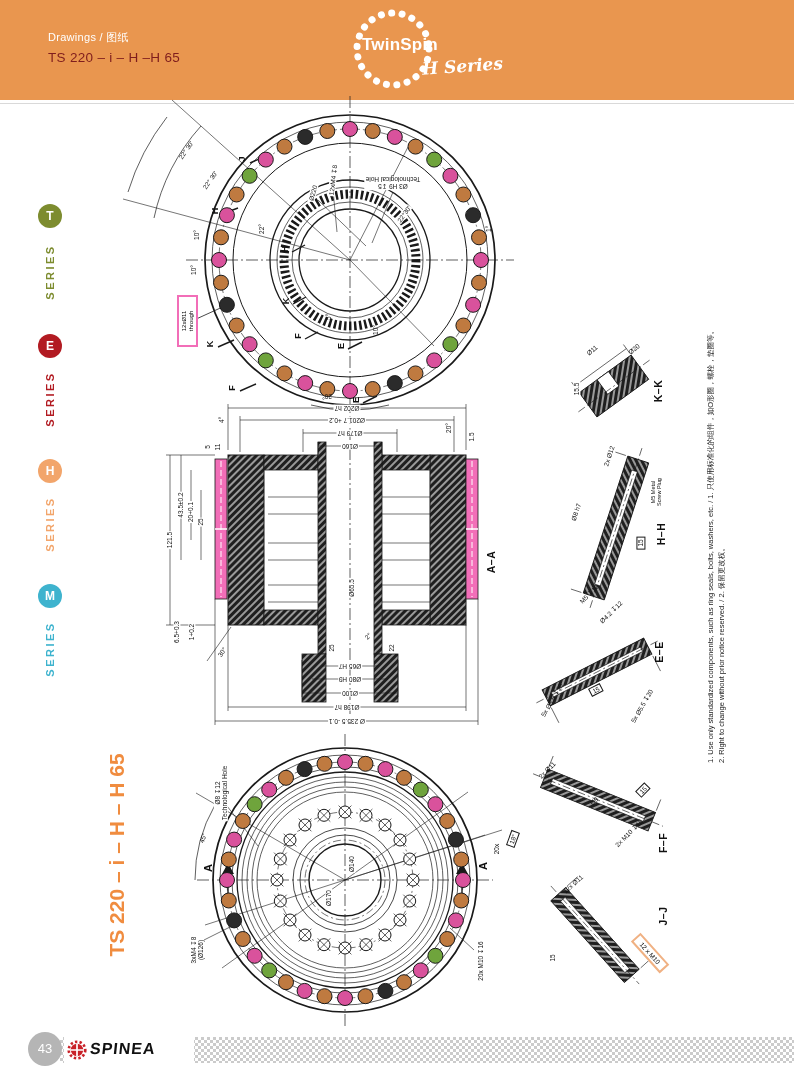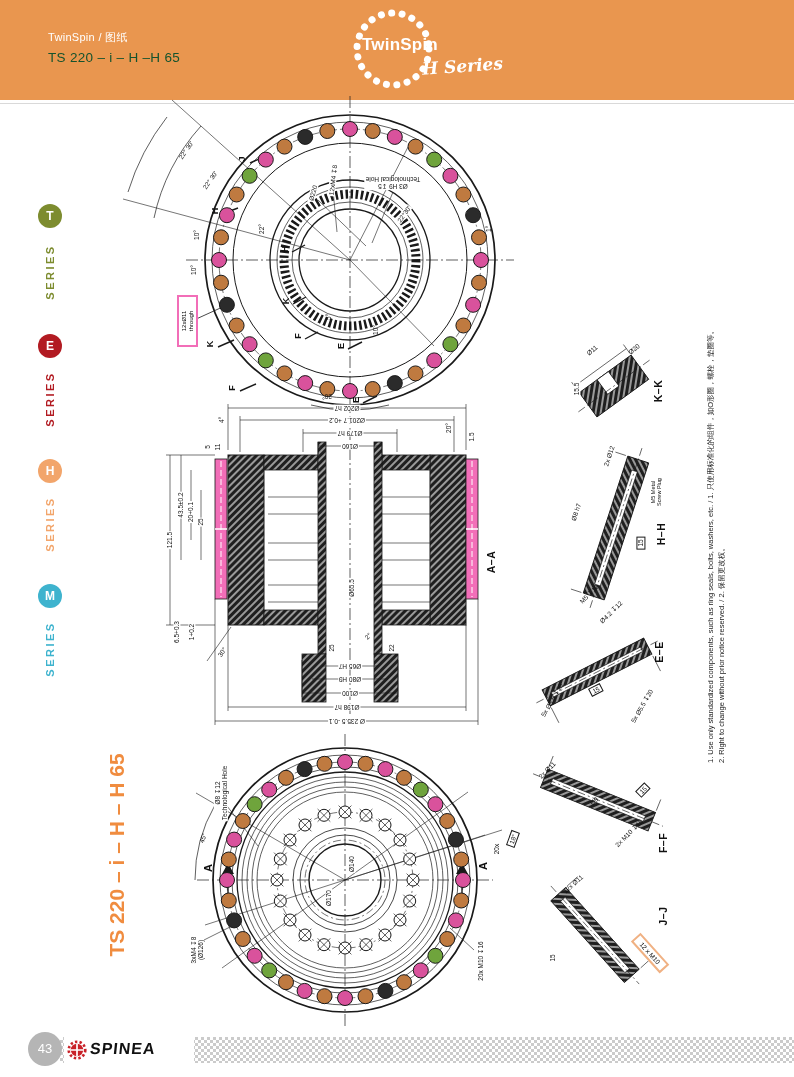--- a/index.html
+++ b/index.html
@@ -2,21 +2,21 @@
 <html style="--header_orange: #E9964F; --divider: #D9D9D9; --accent_orange: #F08C3F; --highlight_pink: #F26EB8; --highlight_orange: #F0B183; --bolt_pink: #D9529C; --bolt_orange: #BF7A40; --bolt_green: #6FA43C; --bolt_black: #2B2B2B; --series_t: #7D8C2F; --series_e: #B21B22; --series_h: #F2A56B; --series_m: #3EB3CE; --footer_gray: #B5B5B5; --footer_dots: #CBCBCB; --spinea_red: #C92128;"><head>
 <meta charset="utf-8">
 <style>
   html,body{margin:0;padding:0;background:#e8e8e8;}
   .page{position:relative;width:794px;height:1077px;background:#fff;overflow:hidden;
         font-family:"Liberation Sans",sans-serif;}
   
   .hdr{position:absolute;left:0;top:0;width:794px;height:100px;background:var(--header_orange,#E9964F);}
   .hdr-rule{position:absolute;left:0;top:103px;width:794px;height:1px;background:var(--divider,#D9D9D9);}
   .crumb{position:absolute;left:48px;top:30px;color:#fff;font-size:11px;letter-spacing:.3px;}
-  .htitle{position:absolute;left:48px;top:50px;color:#14532d;font-size:13.5px;letter-spacing:.3px;}
+  .htitle{position:absolute;left:48px;top:50px;color:#7f1d1d;font-size:13.5px;letter-spacing:.3px;}
   .logo{position:absolute;left:340px;top:4px;width:200px;height:92px;}
   .logo-word{position:absolute;left:22px;top:31px;color:#fff;font-size:17px;font-weight:bold;letter-spacing:.2px;}
   .logo-script{position:absolute;left:82px;top:52px;color:#fff;font-size:17px;font-weight:bold;font-style:italic;
                font-family:"DejaVu Serif",serif;transform:rotate(-4deg);}
   
   .series-item .badge{position:absolute;width:24px;height:24px;border-radius:50%;color:#fff;
        font-size:12px;font-weight:bold;text-align:center;line-height:24px;}
   .series-item .vlabel{position:absolute;font-size:11px;font-weight:bold;letter-spacing:2.5px;
        transform:translate(-50%,-50%) rotate(-90deg);white-space:nowrap;}
   
@@ -46,21 +46,21 @@
   .spinea{position:absolute;left:64px;top:1036px;width:130px;height:28px;background:#fff;}
   .spinea .word{position:absolute;left:26px;top:4px;font-size:16px;font-weight:900;letter-spacing:1px;
        color:#111;transform:skewX(-6deg);}
 </style>
 </head>
 <body>
 
 <div class="page">
 
   <div class="hdr">
-    <div class="crumb">TwinSpin / 图纸</div>
+    <div class="crumb">Drawings / 图纸</div>
     <div class="htitle">TS 220 – i – H –H 65</div>
     <div class="logo">
       <svg width="200" height="92" viewBox="0 0 200 92">
         <circle cx="53" cy="45" r="36" fill="none" stroke="#fff" stroke-width="7" stroke-linecap="round" stroke-dasharray="0.1 10.4"></circle>
       </svg>
       <span class="logo-word">TwinSpin</span>
       <span class="logo-script">H Series</span>
     </div>
   </div>
   <div class="hdr-rule"></div>

